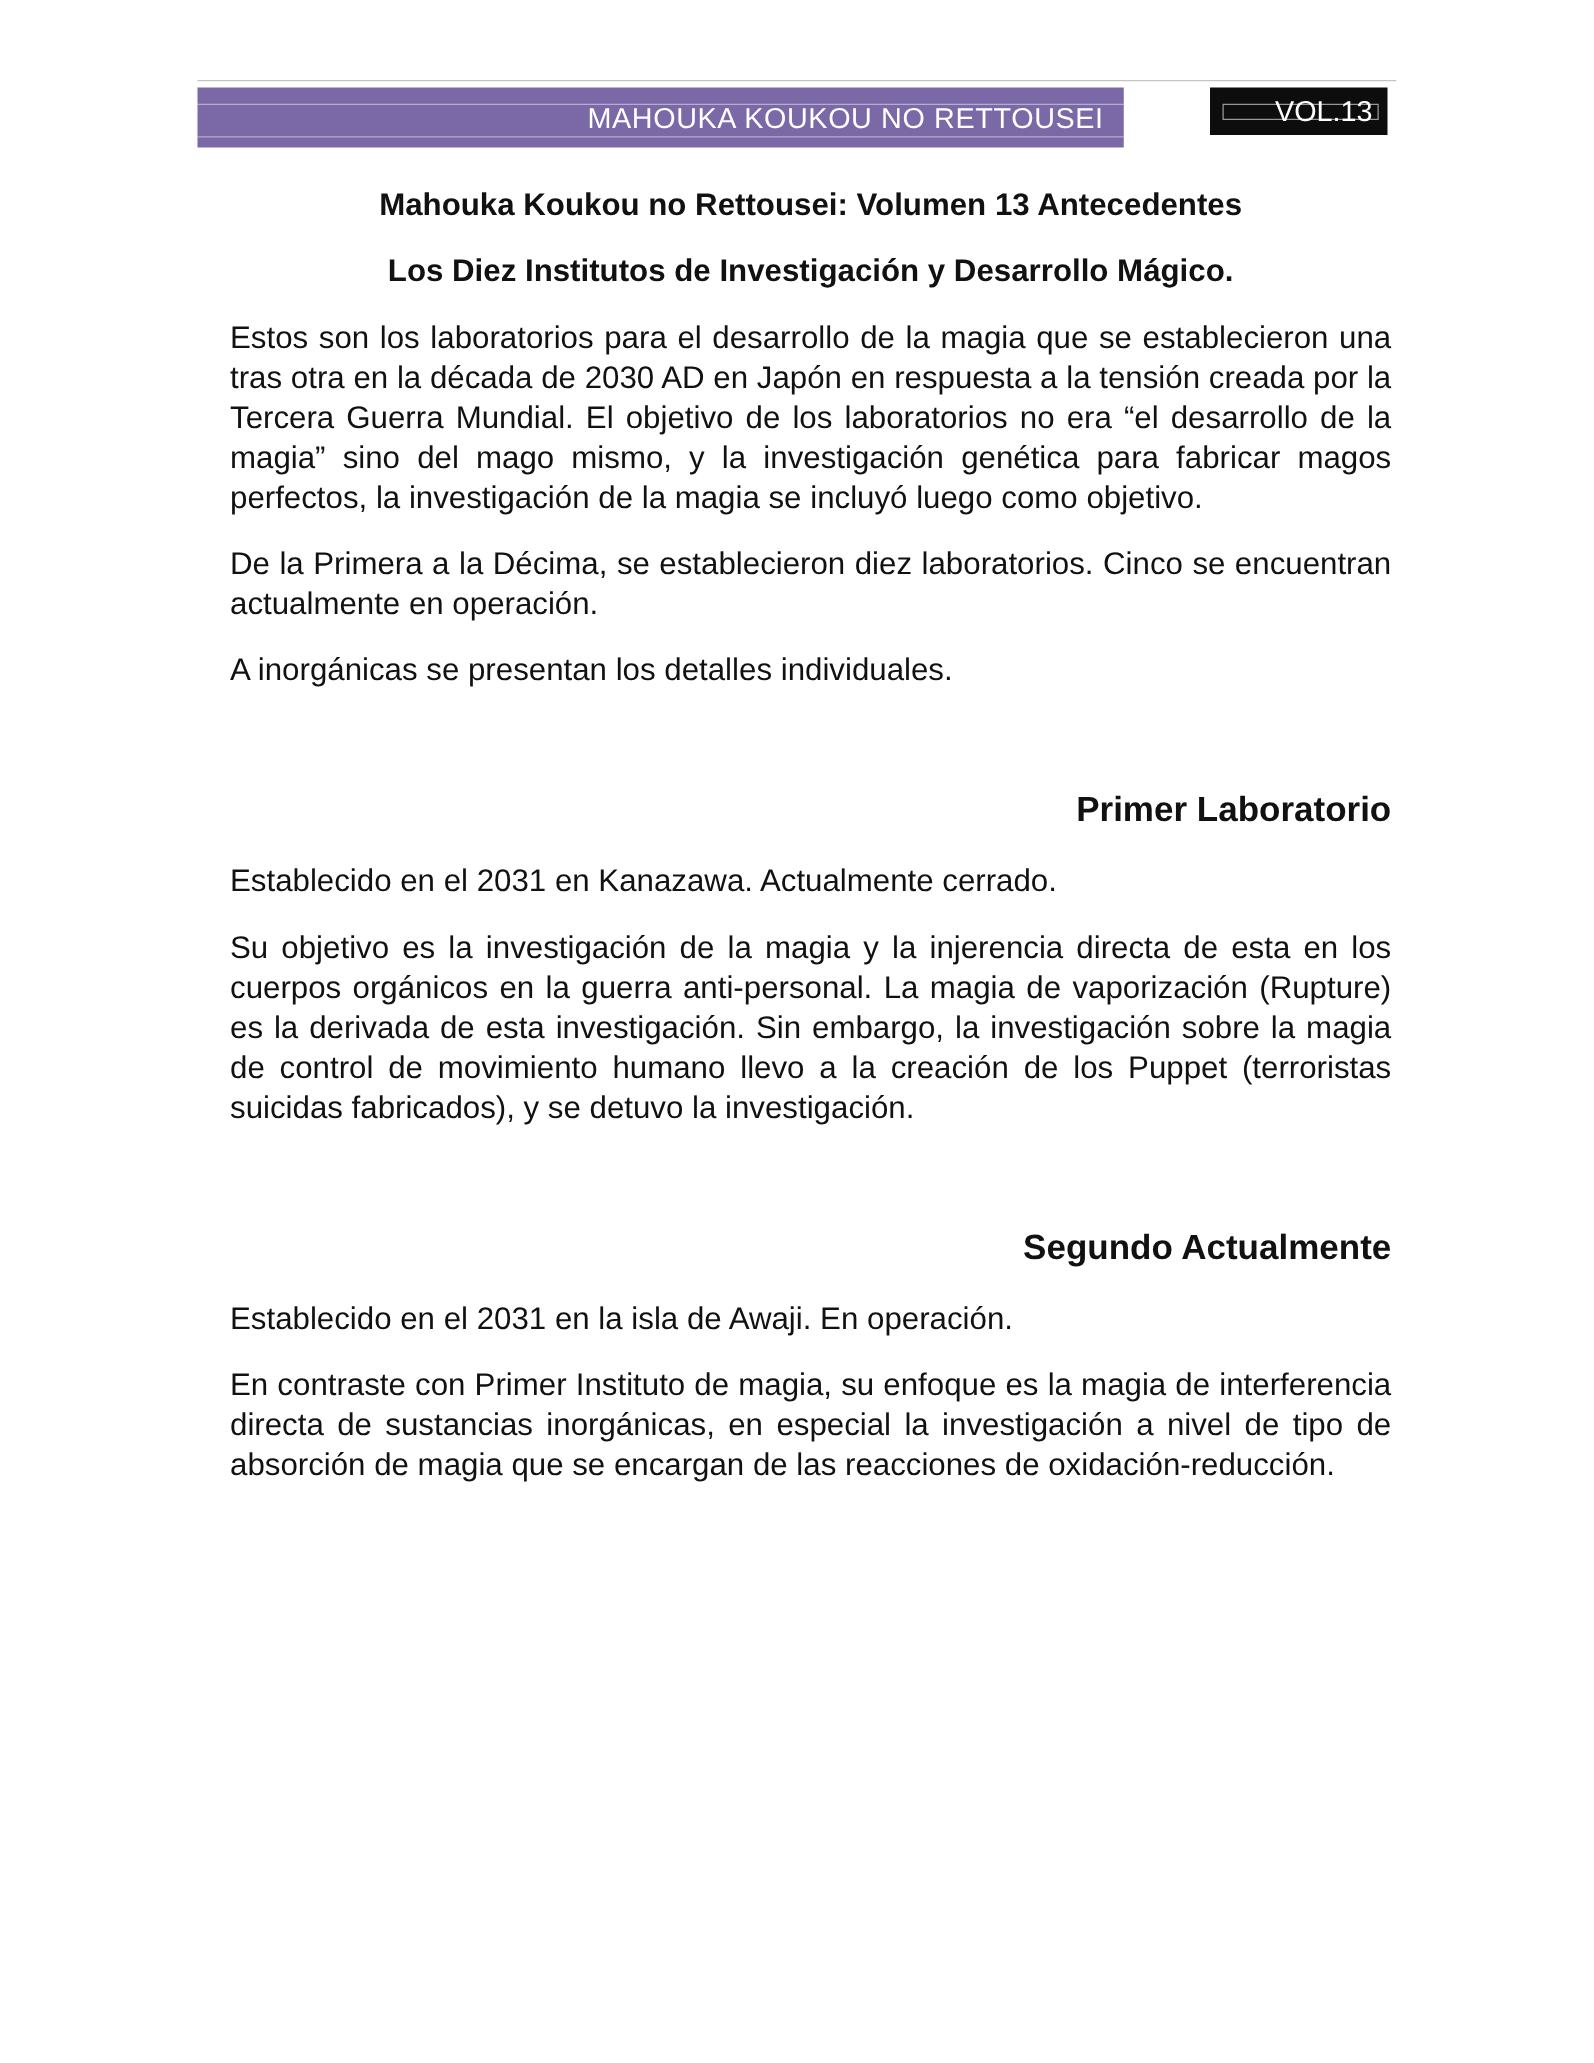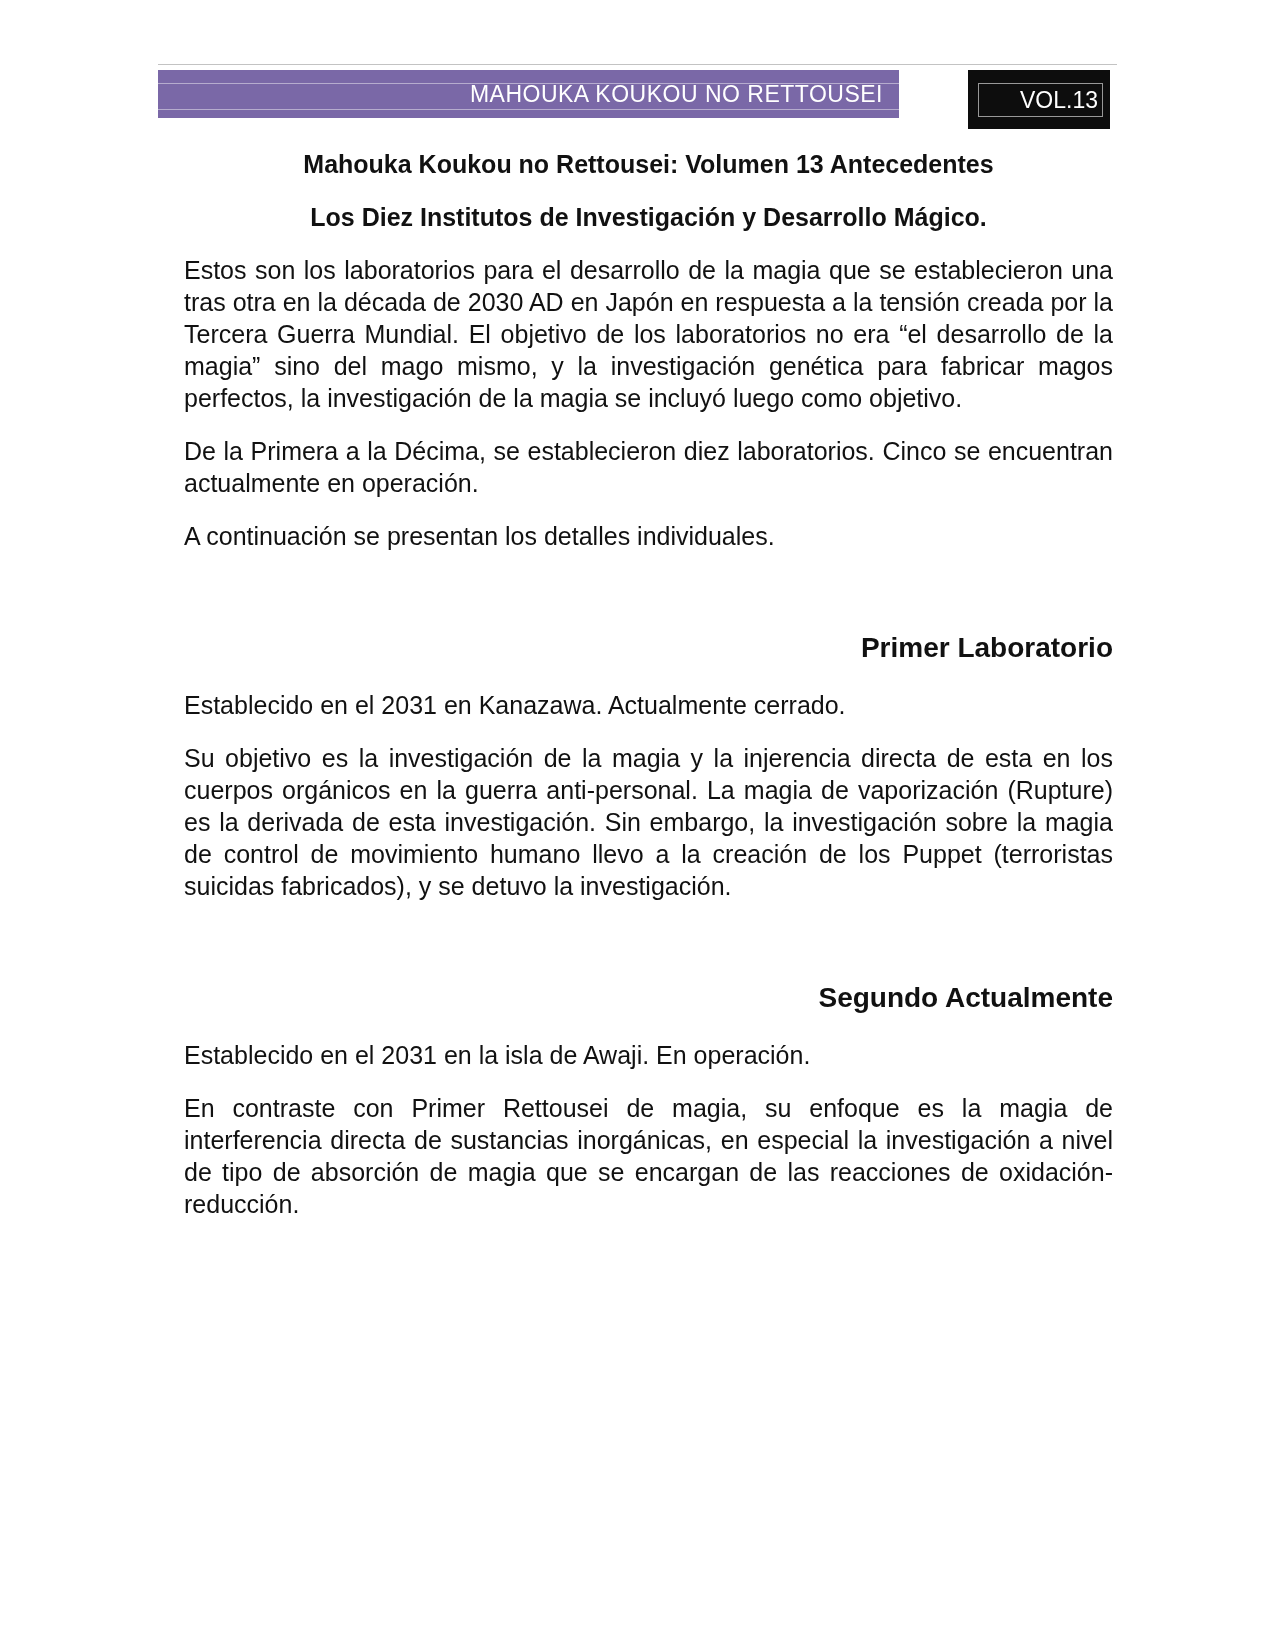--- a/index.html
+++ b/index.html
@@ -37,21 +37,21 @@
     background:var(--banner-line);
   }
   .banner-purple::before { top:13px; }
   .banner-purple::after { top:39px; }
   .banner-title {
     color:#ffffff; font-size:23px; line-height:24px;
     padding-right:16px; letter-spacing:0.5px; white-space:nowrap;
     position:relative; z-index:2;
   }
   .banner-black {
-    position:absolute; left:810px; top:0; width:142px; height:59px;
+    position:absolute; left:810px; top:0; width:142px; height:38px;
     background:var(--banner-black);
   }
   .vol-inner {
     position:absolute; left:10px; right:7px; top:13px; bottom:12px;
     border:1px solid #989898;
     display:flex; align-items:center; justify-content:flex-end;
   }
   .vol-label {
     color:#ffffff; font-size:23px; line-height:23px;
     padding-right:4px; white-space:nowrap;
@@ -90,24 +90,24 @@
   </div>
 
   <div class="content">
 
     <div class="doc-title">Mahouka Koukou no Rettousei: Volumen 13 Antecedentes</div>
 
     <div class="doc-title">Los Diez Institutos de Investigación y Desarrollo Mágico.</div>
 
     <p>Estos son los laboratorios para el desarrollo de la magia que se establecieron una tras otra en la década de 2030 AD en Japón en respuesta a la tensión creada por la Tercera Guerra Mundial. El objetivo de los laboratorios no era “el desarrollo de la magia” sino del mago mismo, y la investigación genética para fabricar magos perfectos, la investigación de la magia se incluyó luego como objetivo.</p>
     <p>De la Primera a la Décima, se establecieron diez laboratorios. Cinco se encuentran actualmente en operación.</p>
-    <p>A continuación se presentan los detalles individuales.</p>
+    <p>A inorgánicas se presentan los detalles individuales.</p>
 
     <div class="section-heading">Primer Laboratorio</div>
     <p>Establecido en el 2031 en Kanazawa. Actualmente cerrado.</p>
     <p>Su objetivo es la investigación de la magia y la injerencia directa de esta en los cuerpos orgánicos en la guerra anti-personal. La magia de vaporización (Rupture) es la derivada de esta investigación. Sin embargo, la investigación sobre la magia de control de movimiento humano llevo a la creación de los Puppet (terroristas suicidas fabricados), y se detuvo la investigación.</p>
 
     <div class="section-heading">Segundo Actualmente</div>
     <p>Establecido en el 2031 en la isla de Awaji. En  operación.</p>
-    <p>En contraste con Primer Rettousei de magia, su enfoque es la magia de interferencia directa de sustancias inorgánicas, en especial la investigación a nivel de tipo de absorción de magia que se encargan de las reacciones de oxidación-reducción.</p>
+    <p>En contraste con Primer Instituto de magia, su enfoque es la magia de interferencia directa de sustancias inorgánicas, en especial la investigación a nivel de tipo de absorción de magia que se encargan de las reacciones de oxidación-reducción.</p>
 
   </div>
 </div>
 
 </body></html>

